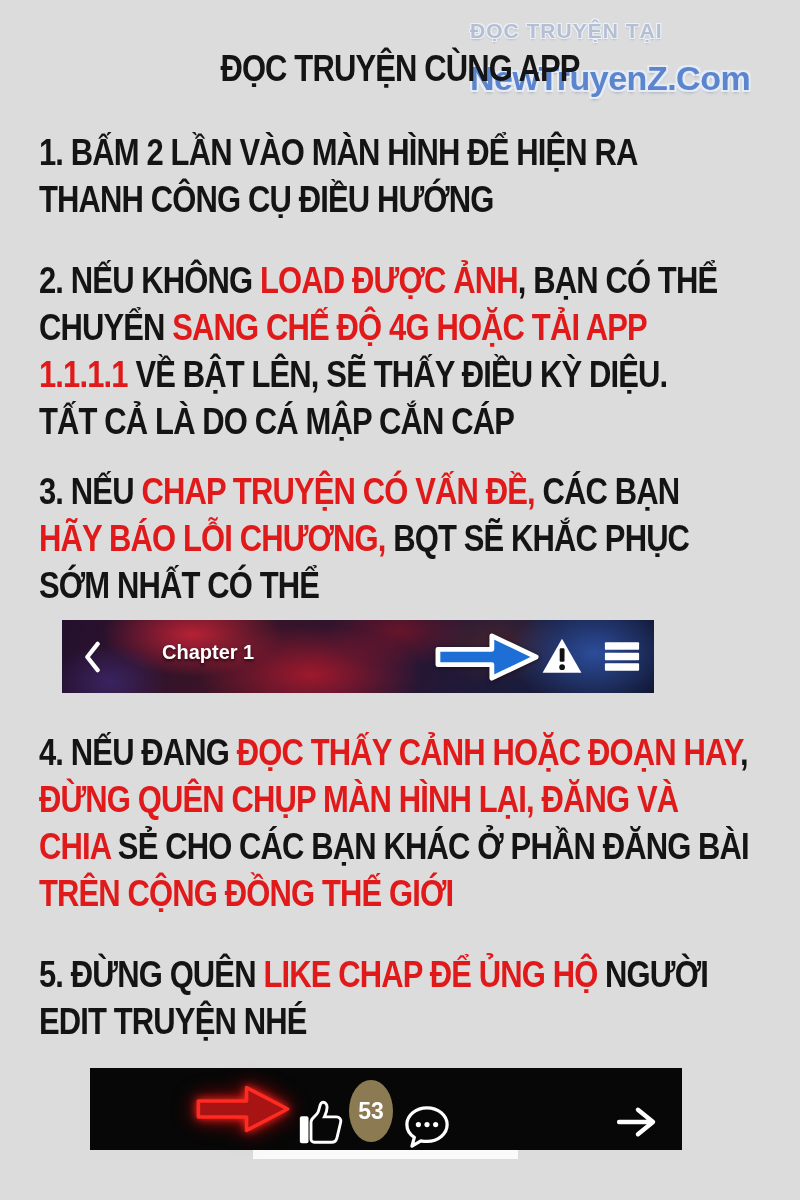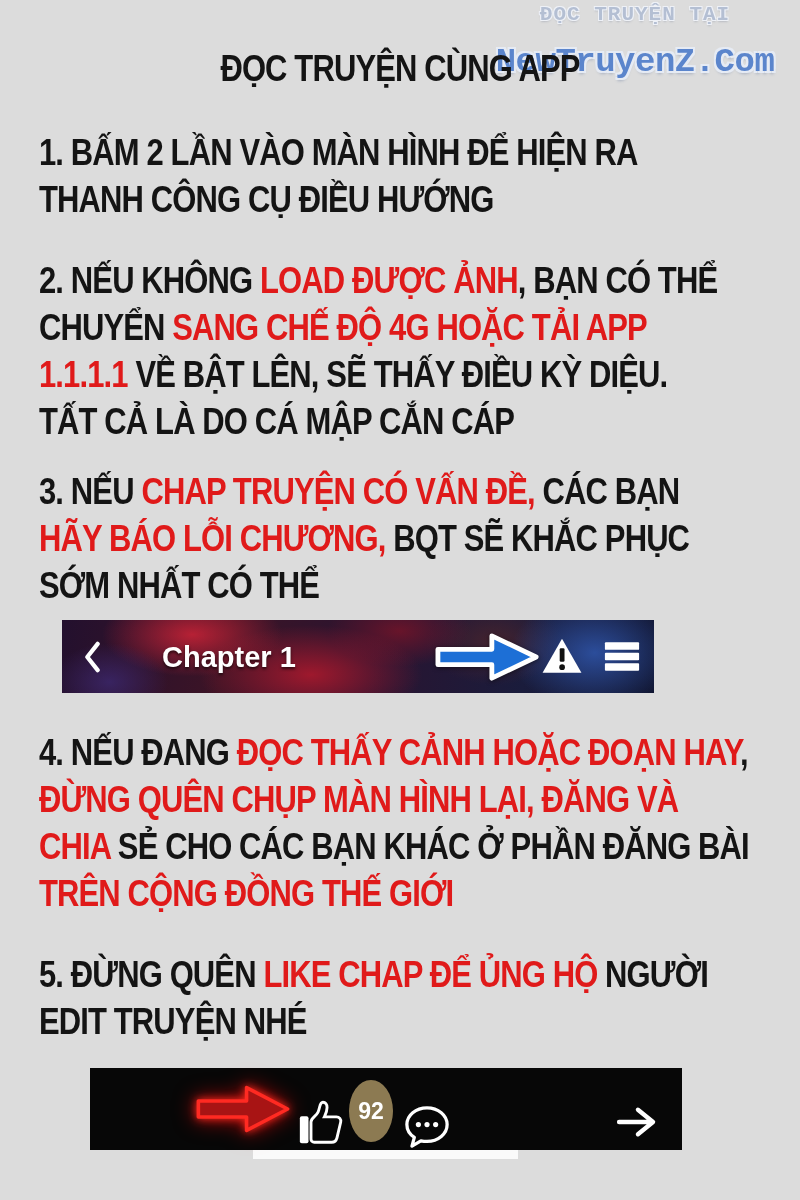--- a/index.html
+++ b/index.html
@@ -4,21 +4,21 @@
 <style>
   html,body{margin:0;padding:0;}
   .page{
     position:relative;
     width:800px;height:1200px;
     background:var(--bg,#dcdcdc);
     overflow:hidden;
     font-family:"Liberation Sans","DejaVu Sans",sans-serif;
   }
   
-  .watermark{position:absolute;top:4px;right:0;width:330px;text-align:center;line-height:1;font-family:Liberation Mono, monospace;}
+  .watermark{position:absolute;top:20px;right:0;width:330px;line-height:1;}
   .wm1{
     font-size:21px;font-weight:700;letter-spacing:1px;color:#b4bfd3;
     text-shadow:-1px -1px 0 #eef1f7,1px -1px 0 #eef1f7,-1px 1px 0 #eef1f7,1px 1px 0 #eef1f7,0 2px 2px rgba(120,130,150,.35);
   }
   .wm2{
     margin-top:20px;font-size:34px;font-weight:700;letter-spacing:-.5px;color:#5b85cc;
     text-shadow:-2px -2px 0 #e6ebf4,2px -2px 0 #e6ebf4,-2px 2px 0 #e6ebf4,2px 2px 0 #e6ebf4,0 3px 3px rgba(90,110,150,.4);
   }
   
   .title{
@@ -41,21 +41,21 @@
       radial-gradient(ellipse 90px 60px at 8% 85%, rgba(60,40,110,.8), transparent 65%),
       radial-gradient(ellipse 150px 70px at 22% 20%, rgba(205,35,55,.85), transparent 60%),
       radial-gradient(ellipse 180px 80px at 42% 75%, rgba(170,25,45,.9), transparent 62%),
       radial-gradient(ellipse 120px 60px at 57% 15%, rgba(120,20,40,.8), transparent 60%),
       radial-gradient(ellipse 130px 90px at 90% 45%, rgba(45,80,160,.95), transparent 65%),
       radial-gradient(ellipse 110px 70px at 73% 30%, rgba(70,35,45,.95), transparent 62%),
       linear-gradient(100deg,#23102e 0%,#3c1426 28%,#2a1430 52%,#1a1c3c 78%,#10142e 100%);
   }
   .chapterbar .back{position:absolute;left:20px;top:21px;}
   .chapterbar .chtitle{
-    position:absolute;left:100px;top:21px;font-size:29px;font-weight:700;color:#fff;
+    position:absolute;left:100px;top:21px;font-size:20px;font-weight:700;color:#fff;
     text-shadow:0 2px 3px rgba(0,0,0,.65);letter-spacing:0;
   }
   .chapterbar .bluearrow{position:absolute;left:371px;top:11px;filter:drop-shadow(0 1px 2px rgba(0,0,0,.5));}
   .chapterbar .warn{position:absolute;left:479px;top:17px;}
   .chapterbar .menu{position:absolute;left:541px;top:20px;}
   
   .bottombar{
     position:absolute;left:90px;top:1068px;width:592px;height:82px;
     background:#070707;z-index:1;
   }
@@ -135,21 +135,21 @@
 
   <div class="bottombar">
     <svg class="redarrow" width="100" height="60" viewBox="0 0 112 62">
       <polygon points="6,22 60,22 60,7 106,31 60,55 60,40 6,40" fill="#a81414" stroke="#ff2a22" stroke-width="4" stroke-linejoin="round"></polygon>
     </svg>
     <svg class="thumb" width="50" height="50" viewBox="0 0 50 52">
       <rect x="3" y="19" width="9" height="28" rx="2" fill="#fff"></rect>
       <path d="M18 46 c-2 0 -3.4 -1.5 -3.4 -3.2 V25 c0 -4.4 5 -5.6 7.2 -10 2.2 -4.4 1.6 -10.6 5.2 -10.6 2.6 0 4.3 2.2 4.3 5.4 0 4.4 -1.7 7.6 -2.8 9.8 h12.6 c2.9 0 5 2.5 4.4 5.3 l-3.9 16.5 c-.7 2.7 -2.7 4.6 -5.5 4.6 z" fill="none" stroke="#fff" stroke-width="3"></path>
     </svg>
     <div class="badge">
-      <span>92</span>
+      <span>53</span>
     </div>
     <svg class="bubble" width="50" height="46" viewBox="0 0 52 48">
       <path d="M26 4 C14.3 4 5 11.8 5 21.4 5 27 8.1 31.8 12.8 34.8 L10.3 44 19.6 38.4 C21.7 38.8 23.8 39 26 39 37.7 39 47 31.1 47 21.4 47 11.8 37.7 4 26 4 Z" fill="none" stroke="#fff" stroke-width="3.4" stroke-linejoin="round"></path>
       <circle cx="17" cy="21.5" r="2.7" fill="#fff"></circle>
       <circle cx="26" cy="21.5" r="2.7" fill="#fff"></circle>
       <circle cx="35" cy="21.5" r="2.7" fill="#fff"></circle>
     </svg>
     <svg class="next" width="42" height="34" viewBox="0 0 44 36">
       <path d="M3 18 H38 M23 5 L39 18 L23 31" fill="none" stroke="#fff" stroke-width="4.6" stroke-linecap="round" stroke-linejoin="round"></path>
     </svg>

